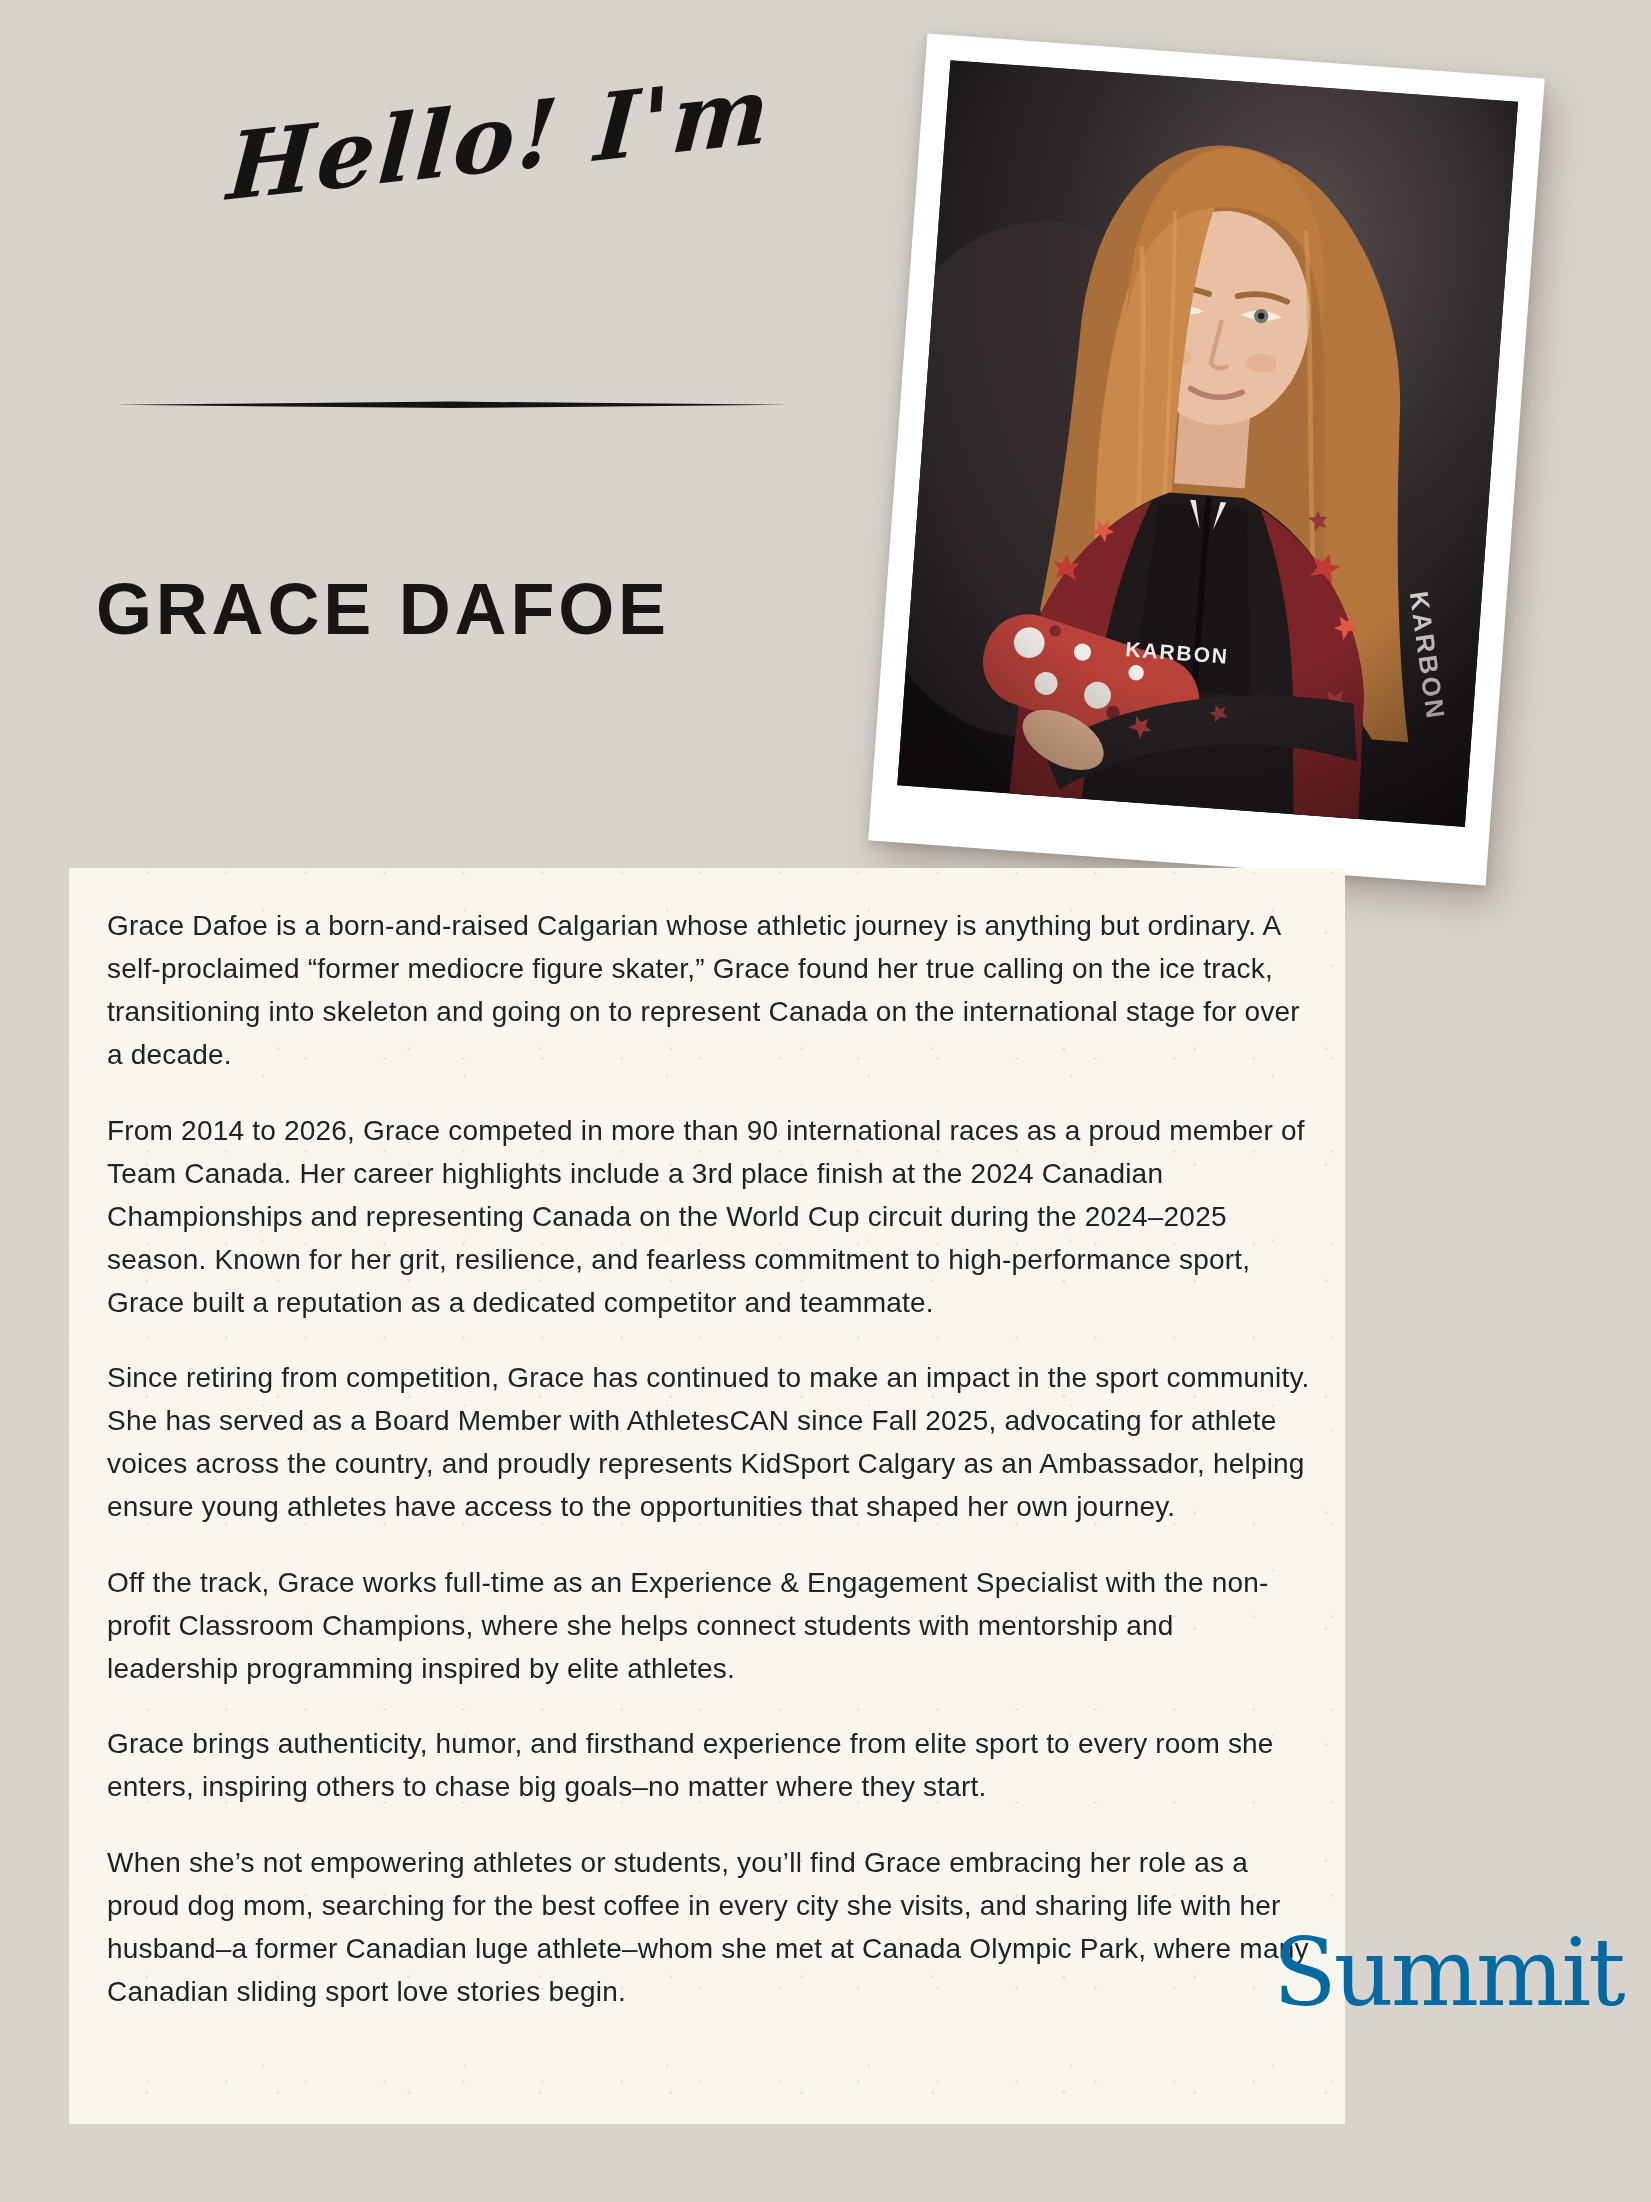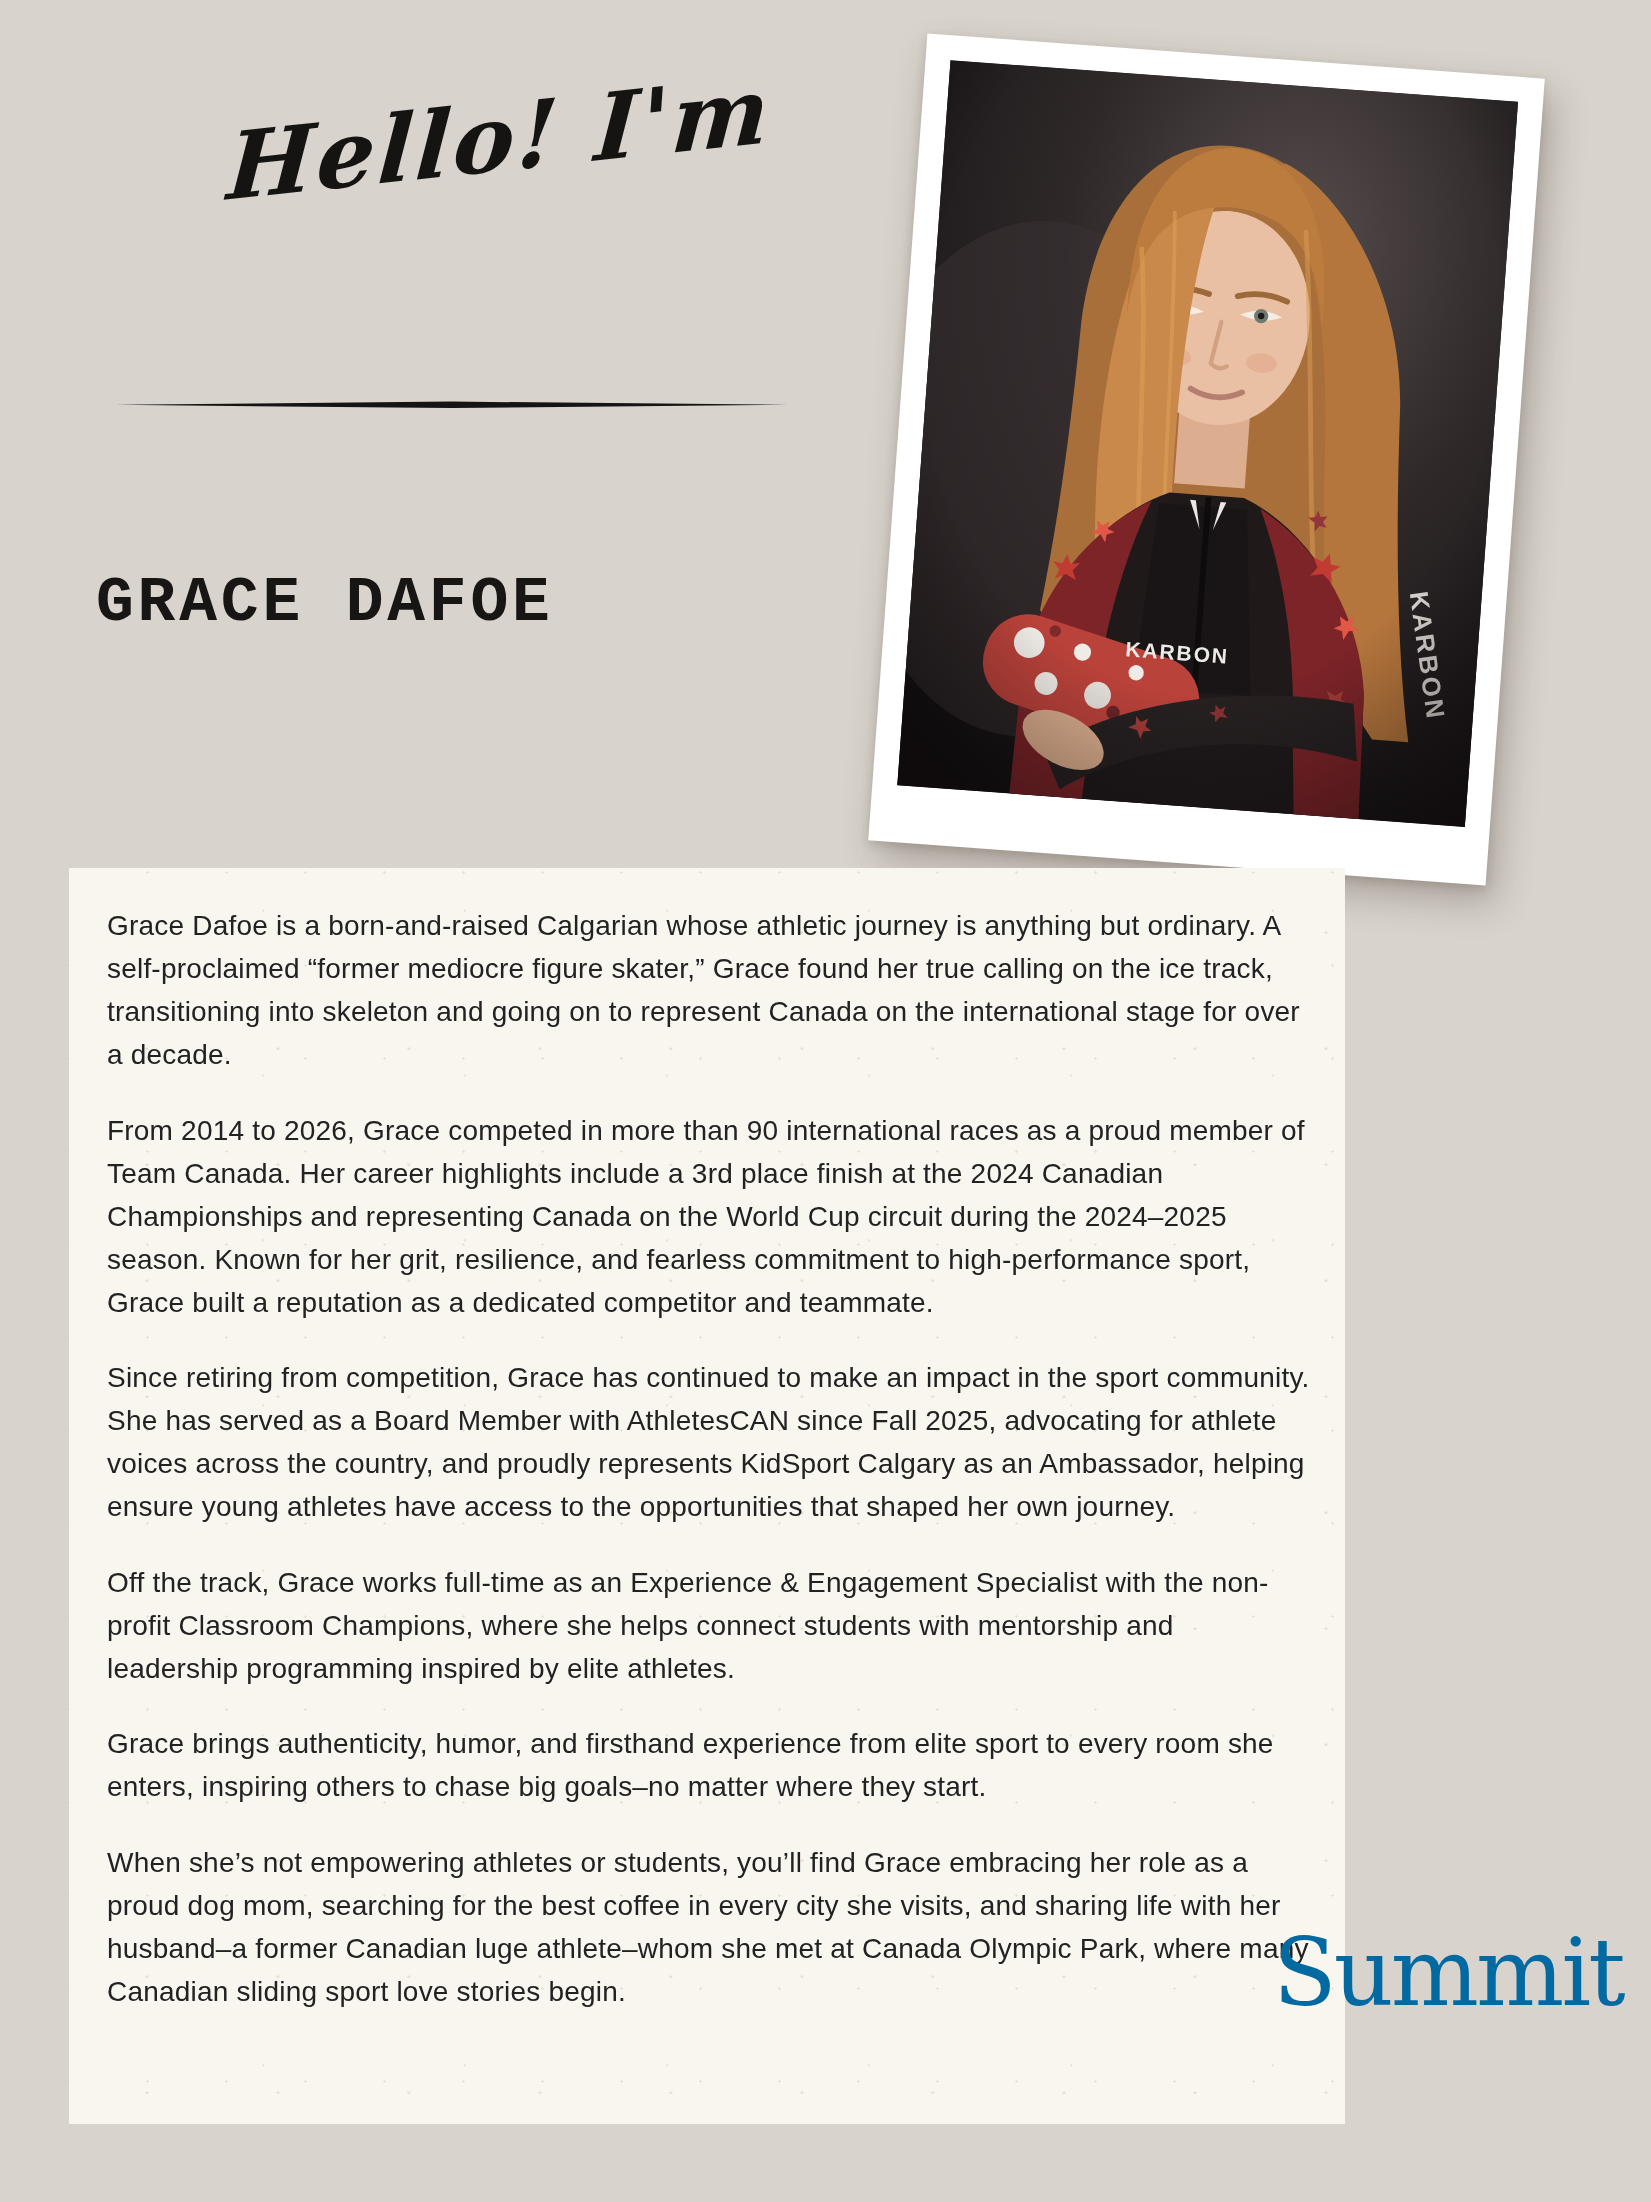--- a/index.html
+++ b/index.html
@@ -12,22 +12,22 @@
   .script{
     position:absolute;left:228px;top:113px;
     font-family:"DejaVu Serif",serif;font-style:italic;font-weight:600;
     font-size:92px;color:#151413;white-space:nowrap;
     transform:rotate(-6deg) skewX(-10deg);transform-origin:0 50%;
     letter-spacing:2.9px;
   }
   .divider{position:absolute;left:113px;top:401px;width:677px;height:7.6px;}
   .title{
     position:absolute;left:96px;top:568px;
-    font-family:Liberation Mono, monospace;font-weight:600;
-    font-size:63px;letter-spacing:3.8px;color:#181614;white-space:nowrap;
+    font-family:Liberation Sans, sans-serif;font-weight:600;
+    font-size:72px;letter-spacing:3.8px;color:#181614;white-space:nowrap;
   }
   
   .polaroid{
     position:absolute;left:897px;top:55px;width:619px;height:809px;
     box-sizing:border-box;background:#ffffff;
     padding:25px 25px 57px 25px;
     transform:rotate(4.2deg);transform-origin:50% 50%;
     box-shadow:9.6px 17px 36px rgba(75,63,52,.32), 0 3.8px 9.6px rgba(75,63,52,.18);
   }
   .polaroid svg{display:block;width:100%;height:100%;background:#221d1e;}

